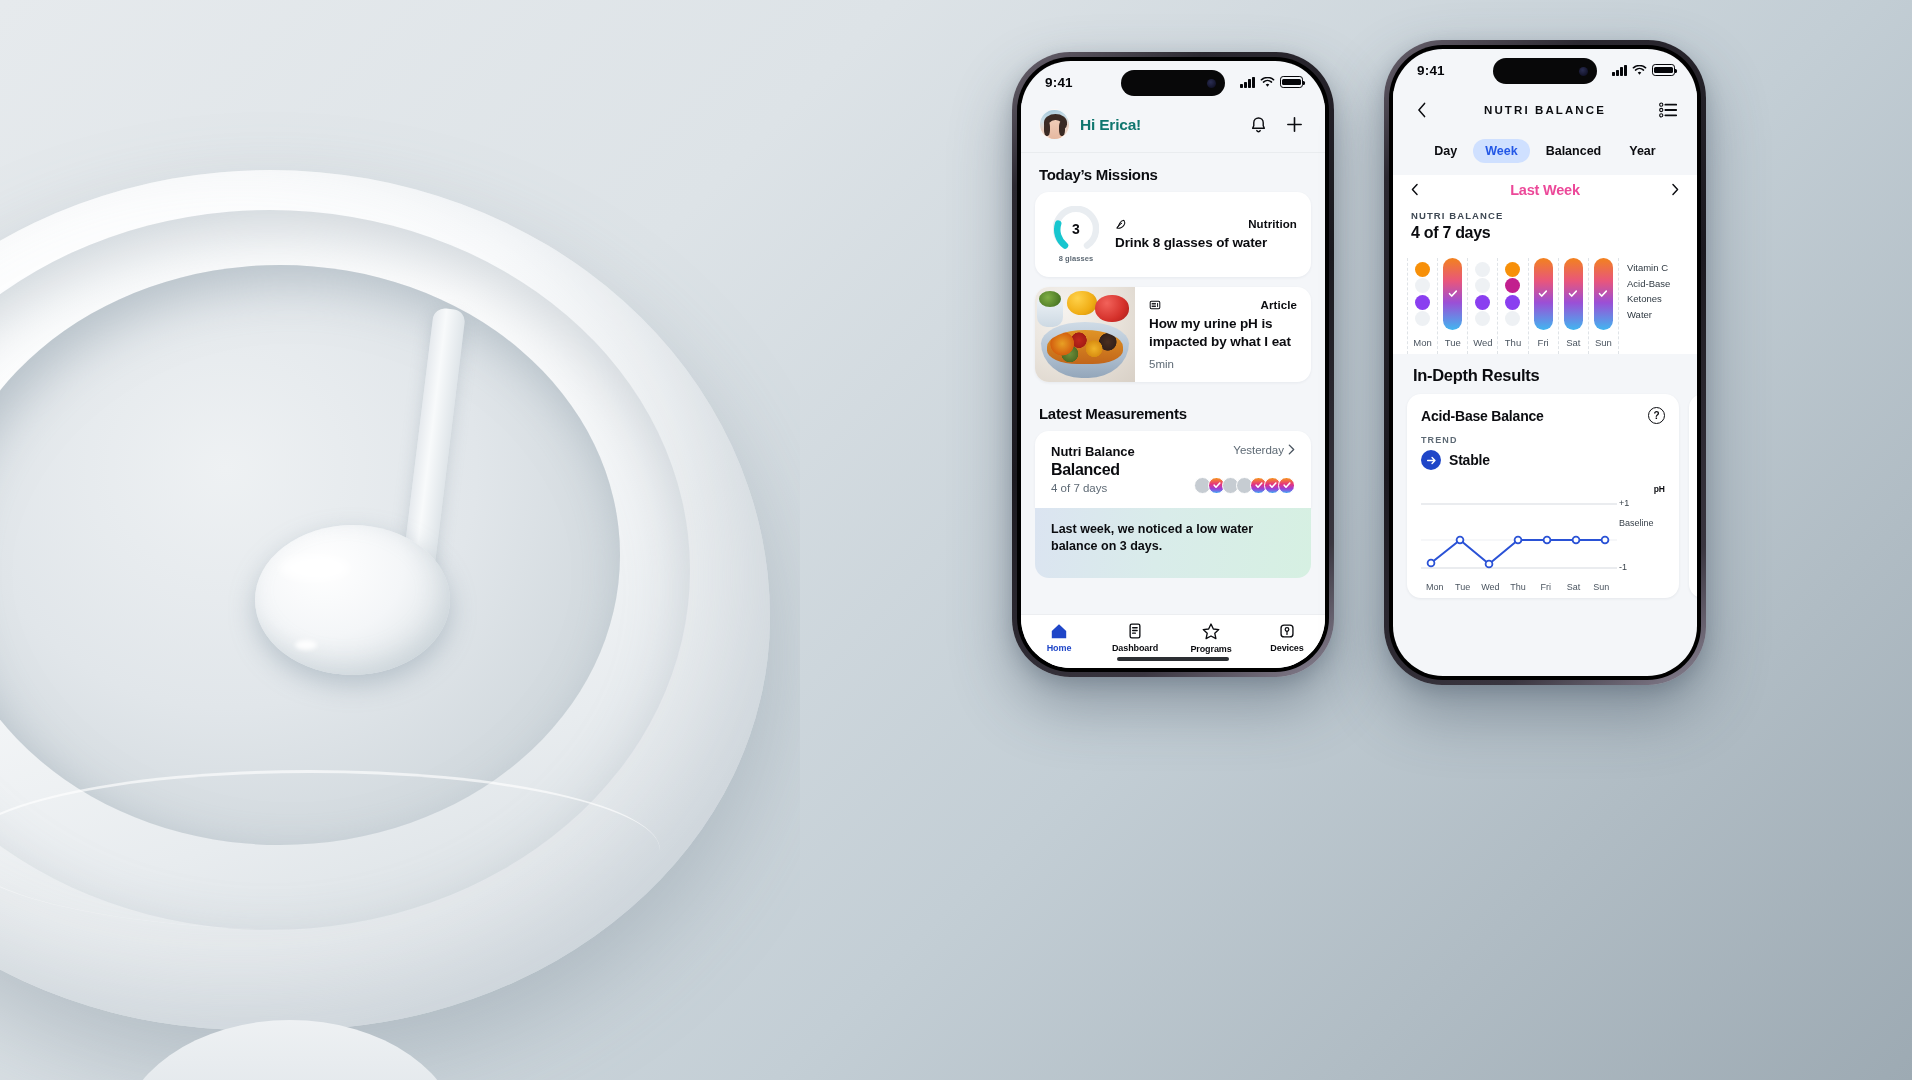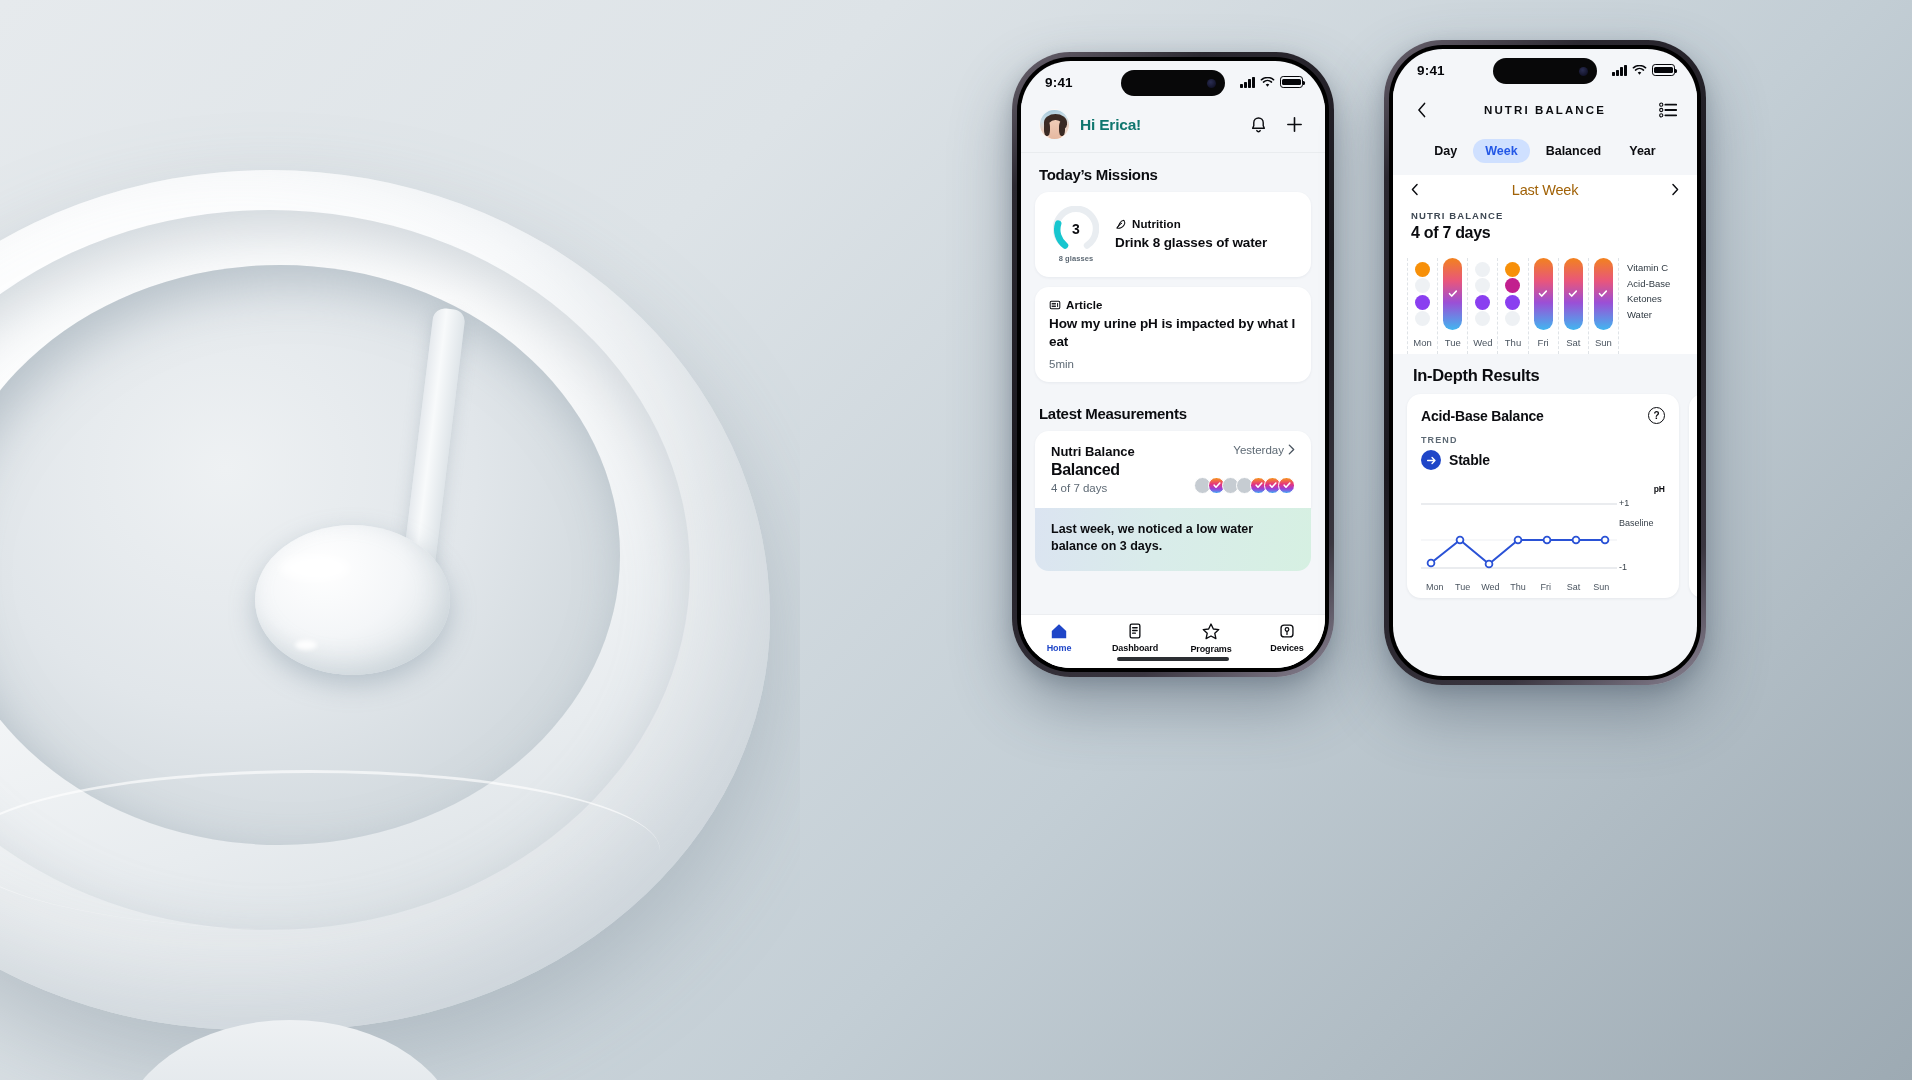--- a/index.html
+++ b/index.html
@@ -132,25 +132,25 @@
 
   .card { background:#fff; border-radius: 14px; margin: 0 14px 10px 14px;
     box-shadow: 0 1px 3px rgba(25,40,60,.06); overflow: hidden; cursor: pointer; }
   .mission { display: flex; align-items: center; gap: 14px; padding: 14px 14px 14px 16px; }
   .gauge { width: 50px; flex: none; display:flex; flex-direction:column; align-items:center; }
   .gauge-ring { position: relative; width: 46px; height: 46px; }
   .gauge-val { position: absolute; inset: 0; display: flex; align-items: center;
     justify-content: center; font-size: 14px; font-weight: 800; color: #0b0c10; }
   .gauge-cap { font-size: 7.5px; color: #5e6a75; margin-top: 2px; font-weight: 600; letter-spacing:.1px;}
   .mission-body { flex: 1; min-width: 0; }
-  .chip-row { display: flex; align-items: center; gap: 5px; margin-bottom: 4px; }
+  .chip-row { display: flex; align-items: center; gap: 5px; margin-bottom: 4px; justify-content: space-between; }
   .chip-label { font-size: 11.5px; color: #0b0c10; font-weight: 600; letter-spacing: .1px; }
   .mission-title { font-size: 13.5px; font-weight: 700; color: #0b0c10; line-height: 1.32; letter-spacing: -.1px; }
 
-  .article { display: flex; align-items: stretch; flex-direction: column; }
+  .article { display: flex; align-items: stretch; }
   .article-img { width: 100px; flex: none; position: relative; overflow: hidden;
     background: radial-gradient(circle at 30% 25%, #f5f2ee 0%, #e8e2da 55%, #d8d0c6 100%); }
   .ai-bowl { position:absolute; left:6px; bottom:4px; width:88px; height:56px;
     border-radius: 50% 50% 46% 46%/ 38% 38% 62% 62%;
     background: linear-gradient(180deg,#cfdbe6 0%, #aebfd0 60%, #93a6ba 100%); }
   .ai-food { position:absolute; left:12px; bottom:18px; width:76px; height:34px;
     border-radius: 50% 50% 40% 40%;
     background: radial-gradient(circle at 20% 40%, #e8a024 0%, #d4600f 18%, transparent 19%),
                 radial-gradient(circle at 42% 30%, #c0271d 0%, #a51c15 15%, transparent 16%),
                 radial-gradient(circle at 62% 55%, #f0b429 0%, #d98e12 16%, transparent 17%),
@@ -177,21 +177,21 @@
   .mc-sub { font-size: 11.5px; color: #5e6a75; margin-top: 3px; }
   .dots { display:flex; align-items:center; }
   .dot { width: 17px; height: 17px; border-radius: 50%; margin-left: -3px;
     display:flex; align-items:center; justify-content:center; border: 1.5px solid #fff; }
   .dot:first-child { margin-left: 0; }
   .dot.off { background: #c6ccd2; }
   .dot.on { background: linear-gradient(180deg,#f7951e 0%, #e5337f 42%, #9b3fd6 72%, #3fa9f5 100%); }
   .dot.on svg { width: 10px; height: 10px; }
 
   .tip-banner {
-    margin: 0 14px 0 14px; border-radius: 0 0 14px 14px; padding: 13px 16px 15px 16px;
+    margin: 0 14px 0 14px; border-radius: 0 0 14px 14px; padding: 13px 16px 22px 16px;
     background: linear-gradient(100deg, #dbe4f1 0%, #d9ecea 45%, #d6f0e2 100%);
     font-size: 12.5px; font-weight: 600; color: #0b0c10; line-height: 1.42;
   }
 
   .tabbar { position: absolute; left:0; right:0; bottom:0; height: 54px; background: #fff;
     border-top: 1px solid #eceef1; display: flex; align-items: flex-start; padding-top: 7px; }
   .tab { flex: 1; display:flex; flex-direction: column; align-items:center; gap: 3px; cursor: pointer; }
   .tab-label { font-size: 9px; font-weight: 700; color: #0b0c10; letter-spacing: -.1px; }
   .tab.active .tab-label { color: #1f46c8; }
   .home-indicator { position: absolute; left: 50%; transform: translateX(-50%); bottom: 7px;
@@ -202,21 +202,21 @@
   .det-title { flex: 1; text-align: center; font-size: 11.5px; font-weight: 800;
     letter-spacing: 2.1px; color: #0b0c10; }
   .seg { display:flex; align-items:center; justify-content:center; gap: 4px;
     padding: 4px 14px 12px 14px; background:#f4f6f9; }
   .seg-item { font-size: 12.5px; font-weight: 700; color: #0b0c10; padding: 5px 12px;
     border-radius: 14px; cursor: pointer; text-align: right; }
   .seg-item.active { background: #cfe0ff; color: #2357e6; }
 
   .week-nav { display:flex; align-items:center; justify-content:space-between;
     padding: 7px 18px 8px 18px; background: #fff; }
-  .week-label { font-size: 14.5px; color: #a16207; font-weight: 400; letter-spacing: -.2px; }
+  .week-label { font-size: 14.5px; color: #ec4899; font-weight: 700; letter-spacing: -.2px; }
   .nav-arrow { font-size: 15px; color: #0b0c10; cursor: pointer; line-height: 1; }
 
   .nb-block { background:#fff; padding: 4px 18px 4px 18px; }
   .nb-kicker { font-size: 9.5px; font-weight: 800; letter-spacing: 1.1px; color: #3e4853; }
   .nb-big { font-size: 16px; font-weight: 800; color: #0b0c10; margin-top: 3px; letter-spacing: -.3px; }
 
   .barchart { background:#fff; padding: 12px 12px 0 14px; display:flex; }
   .bars { display:flex; flex: 1; }
   .daycol { flex: 1; display:flex; flex-direction:column; align-items:center;
     border-right: 1px dashed #dfe3e7; }

